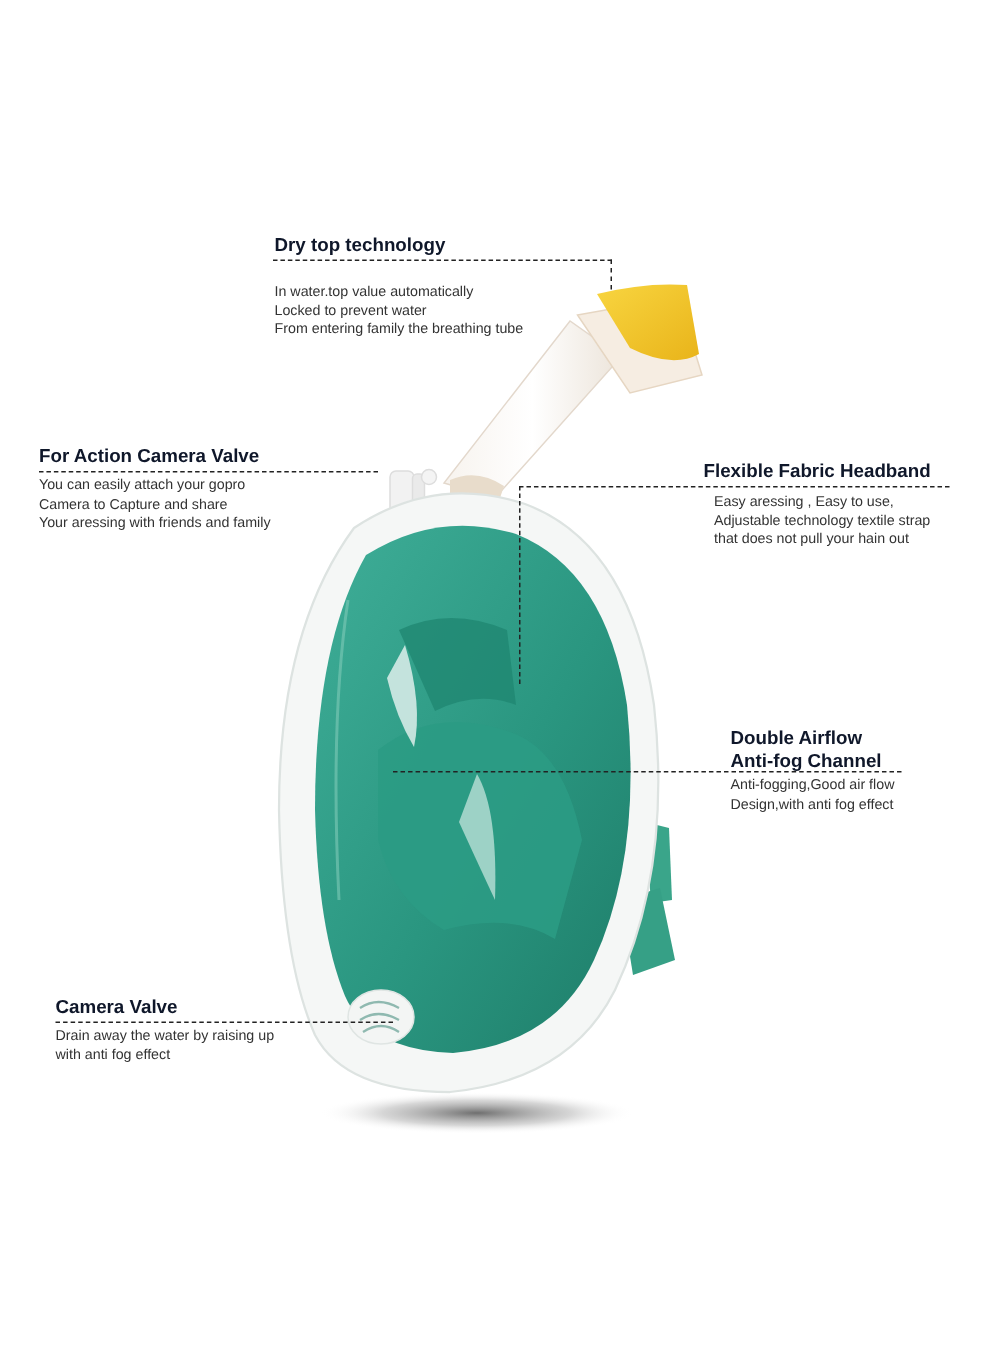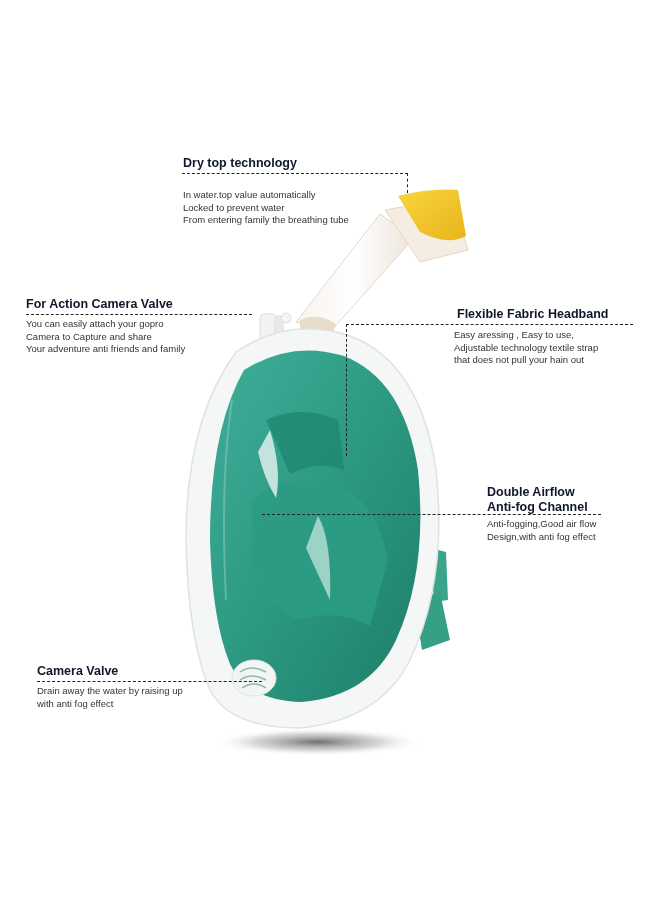--- a/index.html
+++ b/index.html
@@ -83,27 +83,27 @@
   <div>In water.top value automatically</div>
   <div>Locked to prevent water</div>
   <div>From entering family the breathing tube</div>
 </div>
 
 <div class="callout-title" style="left:26px; top:297px;">For Action Camera Valve</div>
 <div class="dash-h" style="left:26px; top:314px; width:226px;"></div>
 <div class="callout-desc" style="left:26px; top:318px;">
   <div>You can easily attach your gopro</div>
   <div>Camera to Capture and share</div>
-  <div>Your adventure anti friends and family</div>
+  <div>Your aressing with friends and family</div>
 </div>
 
-<div class="callout-title" style="left:457px; top:307px;text-align:center;">Flexible Fabric Headband</div>
+<div class="callout-title" style="left:469px; top:307px;text-align:center;">Flexible Fabric Headband</div>
 <div class="dash-h" style="left:346px; top:324px; width:287px;"></div>
 <div class="dash-v" style="left:346px; top:324px; height:132px;"></div>
-<div class="callout-desc" style="left:454px; top:329px;">
+<div class="callout-desc" style="left:476px; top:329px;">
   <div>Easy aressing , Easy to use,</div>
   <div>Adjustable technology textile strap</div>
   <div>that does not pull your hain out</div>
 </div>
 
 <div class="callout-title" style="left:487px; top:485px;">
   <div>Double Airflow</div>
   <div>Anti-fog Channel</div>
 </div>
 <div class="dash-h" style="left:262px; top:514px; width:339px;"></div>

